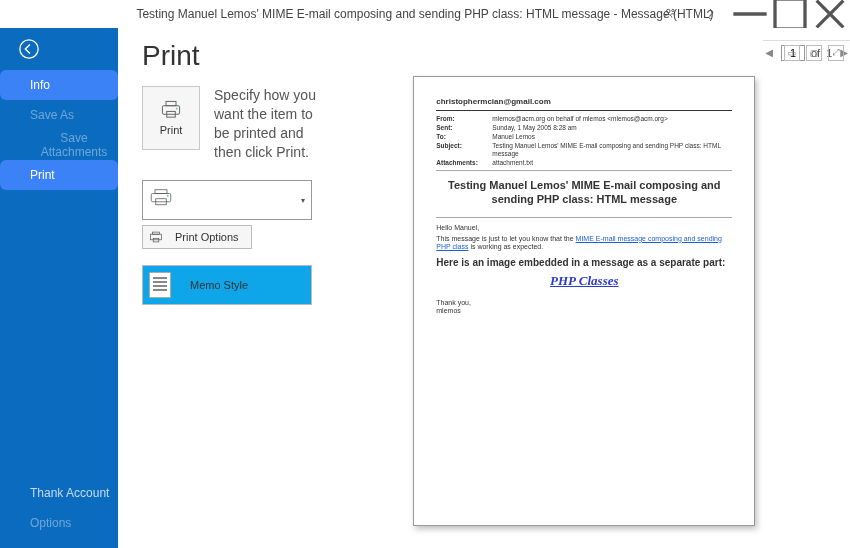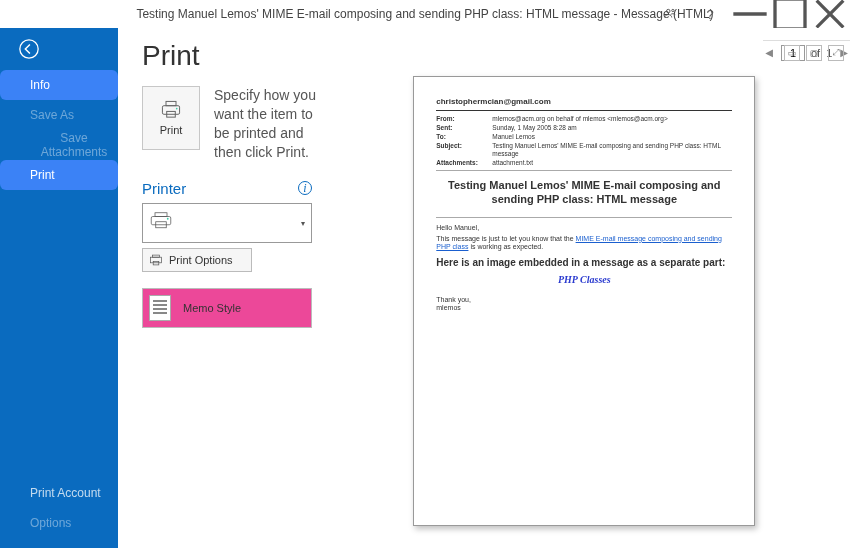--- a/index.html
+++ b/index.html
@@ -48,48 +48,48 @@
   .printer-select {
     width:170px; height:40px; border:1px solid #999; background:#fff;
     display:flex; align-items:center; padding:4px 6px; gap:8px; position:relative; cursor:pointer;
   }
   .printer-select .picon svg { width:24px; height:18px; }
   .printer-select .ptext { display:flex; flex-direction:column; font-size:10.5px; line-height:1.2; color:#333;}
   .printer-select .caret { position:absolute; right:6px; top:50%; transform:translateY(-50%); font-size:8px; color:#555;}
 
   .print-options {
     margin-top:5px; border:1px solid #bbb; background:#f6f6f6; width:110px; height:24px;
-    display:flex; align-items:center; gap:6px; padding:0 6px; font-size:11px; color:#333; cursor:pointer;
+    display:flex; align-items:center; gap:12px; padding:0 6px; font-size:11px; color:#333; cursor:pointer;
   }
   .print-options svg{width:14px;height:12px;}
 
   .memo-select {
-    width:170px; height:40px; border:1px solid #bbb; background:#ec4899;
-    display:flex; align-items:center; padding:4px 6px; gap:12px; cursor:pointer;
+    width:170px; height:40px; border:1px solid #bbb; background:#0ea5e9;
+    display:flex; align-items:center; padding:4px 6px; gap:19px; cursor:pointer;
   }
   .memo-select .micon { width:22px; height:26px; background:#fff; border:1px solid #aaa; position:relative;}
   .memo-select .micon::before{content:"";position:absolute;left:3px;top:4px;right:3px;height:2px;background:#888;box-shadow:0 4px 0 #888,0 8px 0 #888,0 12px 0 #888;}
   .memo-select .mtext { font-size:11px; color:#333;}
 
   
   .preview-panel { position:absolute; right:0; top:12px; bottom:0; width:410px; background:#fff; display:flex; flex-direction:row;justify-content:flex-end; }
   .preview-area { flex:1; background:#fff; display:flex; align-items:flex-start; justify-content:center; padding:36px 8px 8px 8px; position:relative;}
   .page {
     width:342px; height:450px; background:#fff; border:1px solid #999; box-shadow:2px 3px 6px rgba(0,0,0,0.25);
     padding:20px 22px; font-size:7.5px; color:#333; overflow:hidden; line-height:1.15;
   }
   .page .to-line { font-size:8px; font-weight:bold; border-bottom:1px solid #333; padding-bottom:4px; margin-bottom:4px;}
   .hdr-grid { display:grid; grid-template-columns:56px 1fr; row-gap:1.5px; font-size:6.5px; border-bottom:1px solid #aaa; padding-bottom:4px; margin-bottom:8px;}
   .hdr-grid .k{font-weight:bold;}
   .msg-title { font-size:11px; font-weight:bold; text-align:center; margin:2px 0 10px 0; line-height:1.25;}
   .page hr.sep { border:none; border-top:1px solid #aaa; margin:6px 0;}
   .body-text { font-size:7px; }
   .body-text a{ color:#1a5fcf; text-decoration:underline;}
   .embed-title{ font-size:10px; font-weight:bold; margin:6px 0; text-align:left;}
-  .php-classes{ text-align:center; color:#2b3bcf; font-style:italic; font-weight:bold; font-size:10px; font-family:serif; margin:4px 0 10px 0;}
+  .php-classes{ text-align:center; color:#2b3bcf; font-style:italic; text-decoration:underline; font-weight:bold; font-size:13px; font-family:serif; margin:4px 0 10px 0;}
   .signoff{ font-size:7px; margin-top:8px;}
 
   .preview-footer {
     height:24px; border-top:1px solid #ddd; display:flex; align-items:center; justify-content:center; font-size:11px; color:#555; position:relative;
     background:#fff;
   }
   .pager { display:flex; align-items:center; gap:6px;}
   .pager .arrow { color:#888; cursor:pointer; font-size:10px; padding:0 2px;}
   .pager input { width:24px; height:16px; border:1px solid #999; text-align:center; font-size:11px;}
   .footer-icons { position:absolute; right:6px; display:flex; gap:6px; color:#777; font-size:12px;}
@@ -141,21 +141,21 @@
           <path d="M13 7l-5 5 5 5" stroke="#fff" stroke-width="1.6" fill="none"></path>
         </svg>
     </div>
     <div class="nav-items">
       <div class="nav-item active">Info</div>
       <div class="nav-item disabled">Save As</div>
       <div class="nav-item disabled">Save Attachments</div>
       <div class="nav-item active">Print</div>
     </div>
     <div class="bottom">
-      <div class="nav-item">Print Account</div>
+      <div class="nav-item">Thank Account</div>
       <div class="nav-item disabled">Options</div>
     </div>
   </div>
 
   <div class="content">
     <div class="left-col">
       <div class="page-title">Print</div>
 
       <div class="top-row">
         <div class="print-tile">
@@ -163,24 +163,20 @@
             <rect x="9" y="2" width="14" height="6" fill="none" stroke="#666" stroke-width="1.4"></rect>
             <rect x="4" y="8" width="24" height="12" rx="2" fill="none" stroke="#666" stroke-width="1.4"></rect>
             <rect x="10" y="16" width="12" height="8" fill="none" stroke="#666" stroke-width="1.4"></rect>
             <circle cx="24" cy="12" r="1.2" fill="#4ca"></circle>
           </svg>
           <span>Print</span>
         </div>
         <div class="instr">Specify how you want the item to be printed and then click Print.</div>
       </div>
 
-      <div class="section-header">
-        <span>Printer</span>
-        <span class="info-icon">i</span>
-      </div>
       <div class="printer-select">
         <span class="picon">
           <svg viewBox="0 0 32 24">
               <rect x="8" y="1" width="16" height="5" fill="none" stroke="#555"></rect>
               <rect x="3" y="6" width="26" height="11" rx="2" fill="none" stroke="#555"></rect>
               <rect x="9" y="13" width="14" height="8" fill="none" stroke="#555"></rect>
               <circle cx="25" cy="9" r="1.2" fill="#4ca"></circle>
             </svg>
         </span>
         <span class="caret">▾</span>

